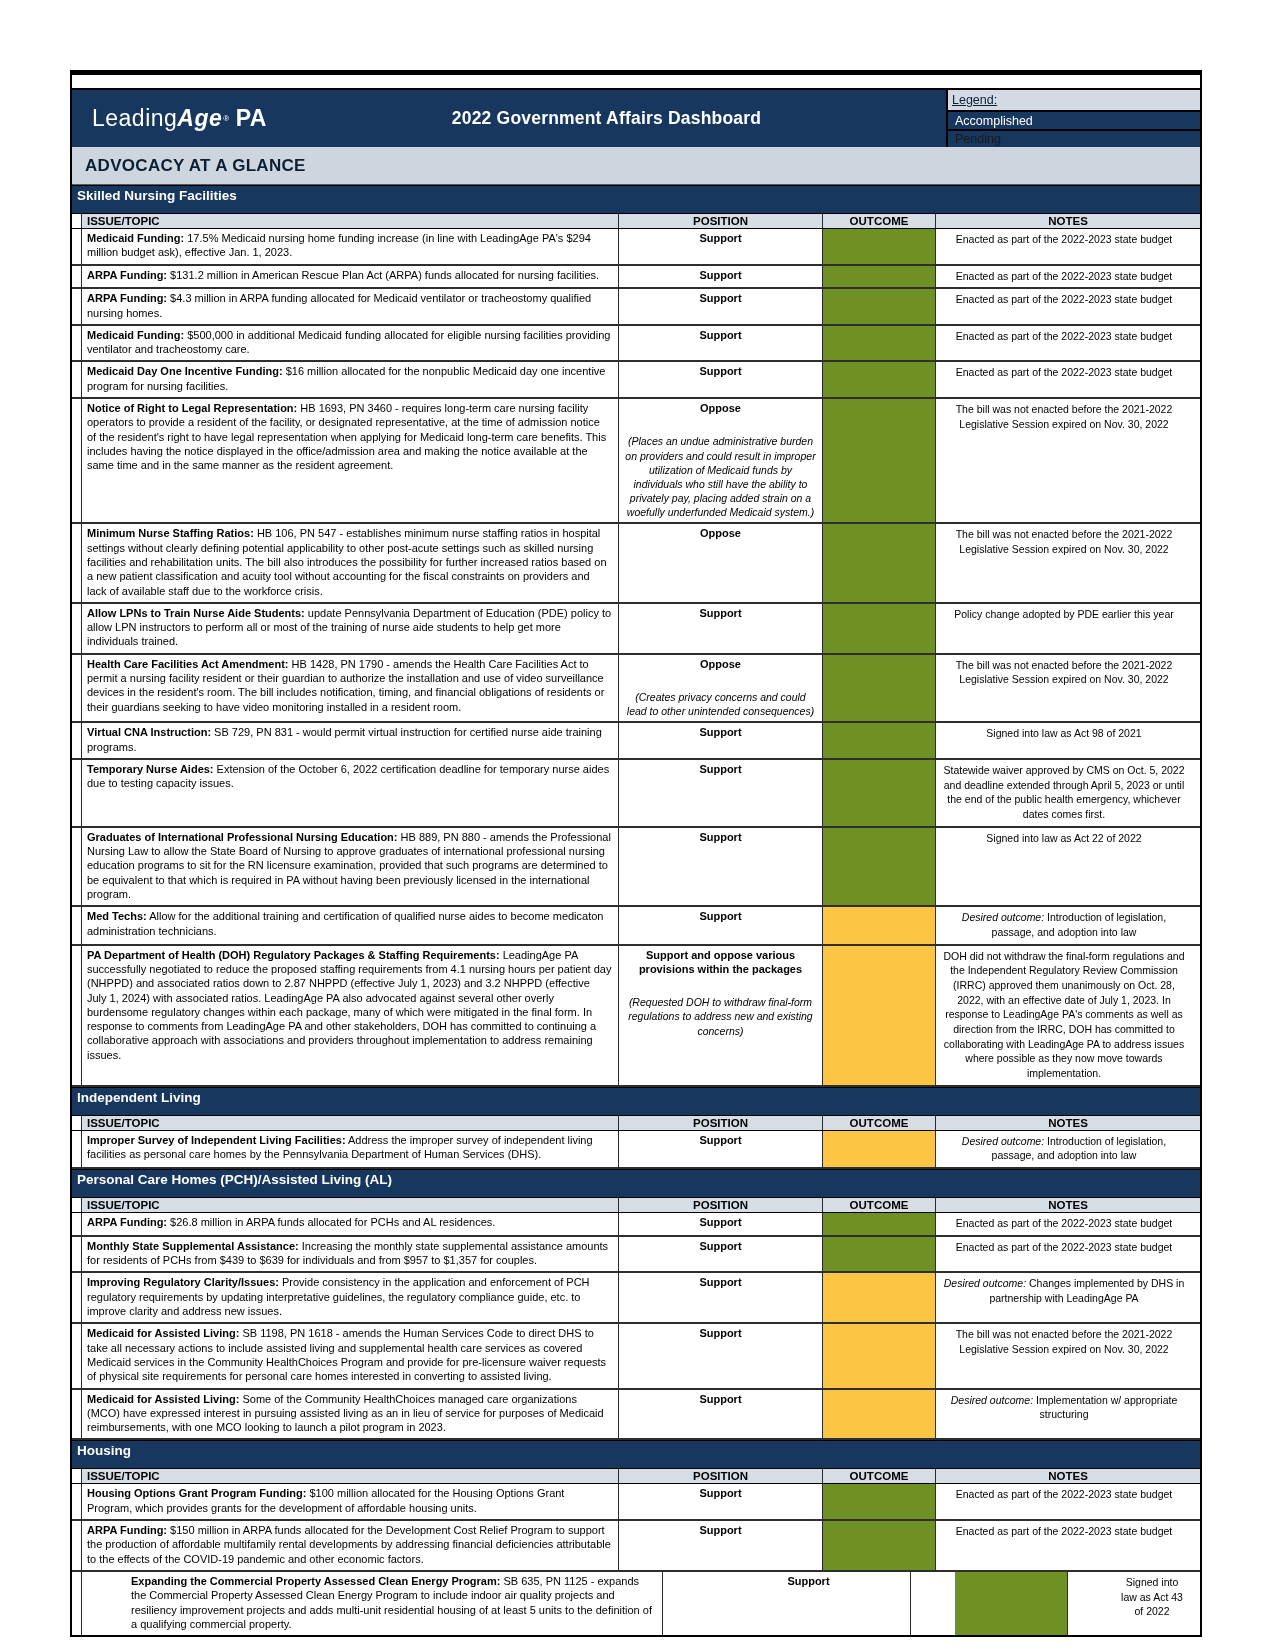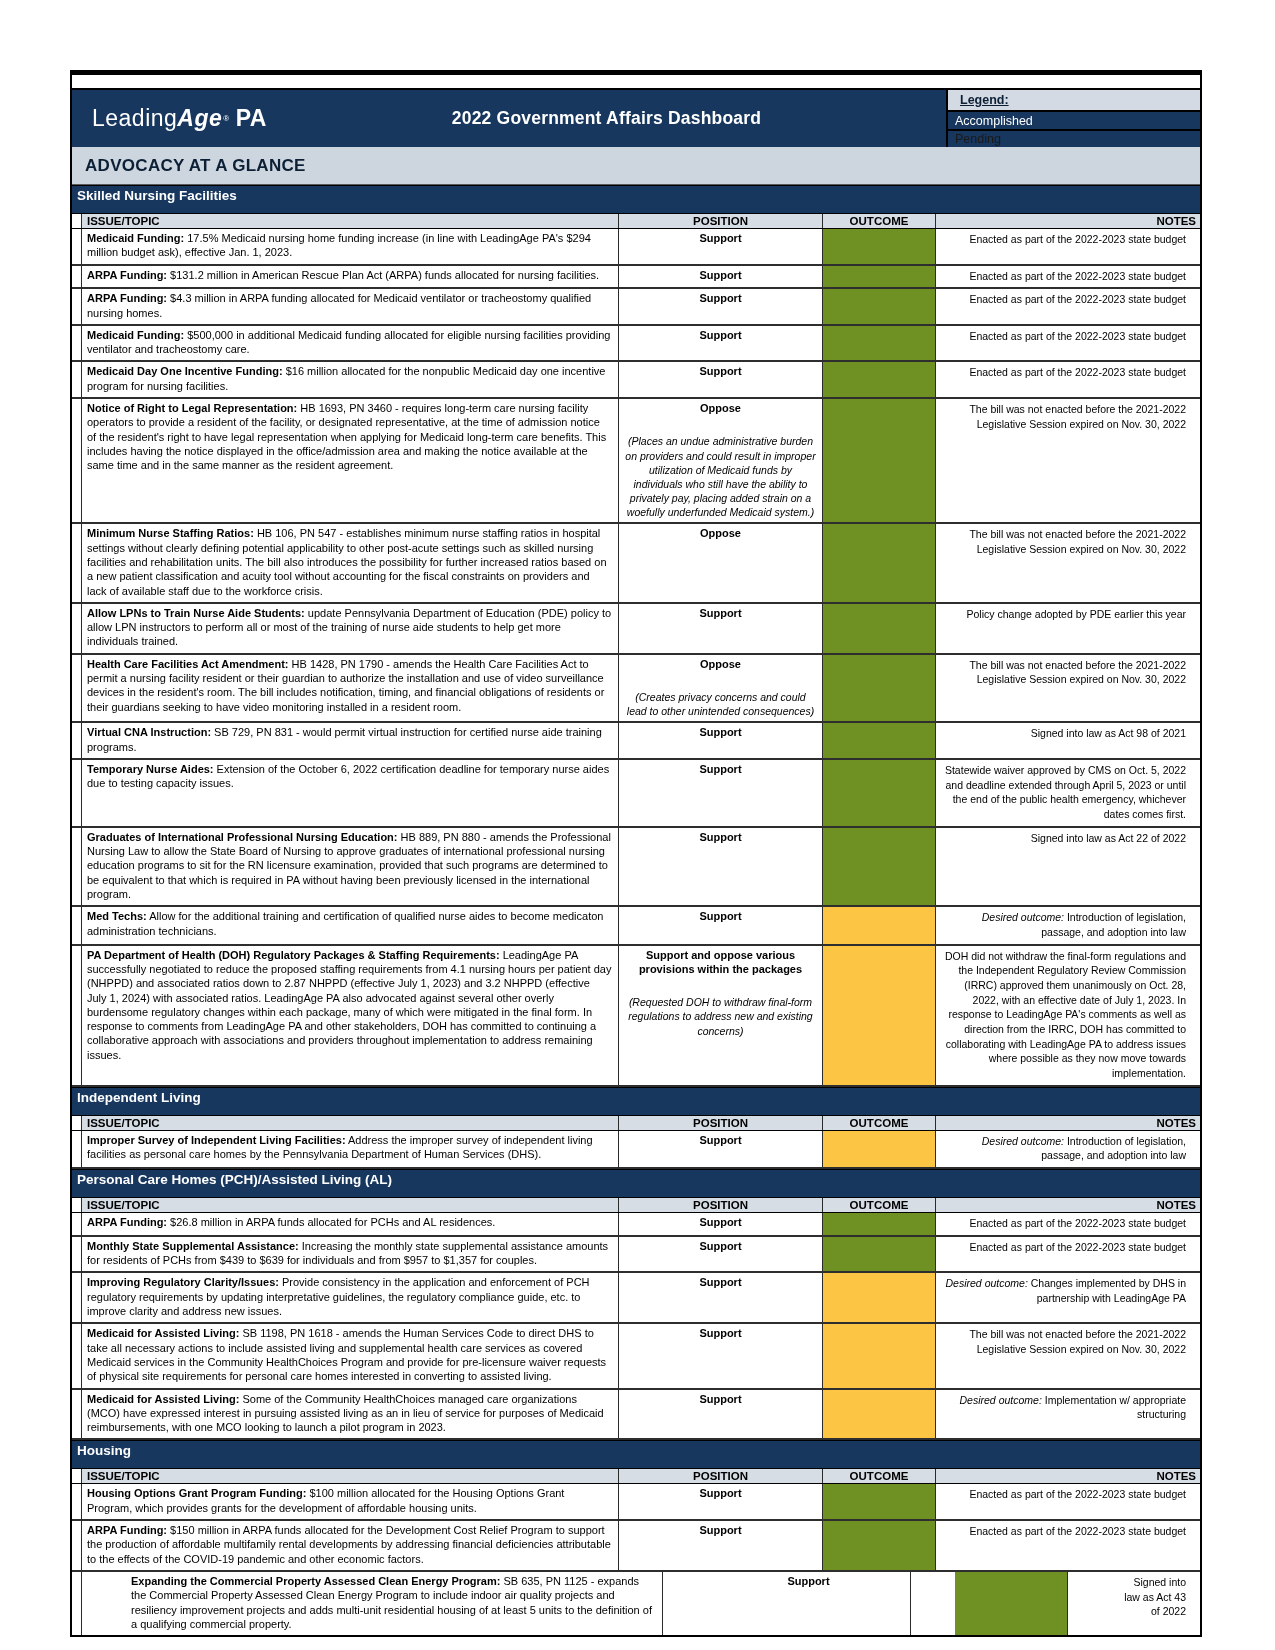--- a/index.html
+++ b/index.html
@@ -28,22 +28,22 @@
   .logo .lg-pa{font-weight:700;margin-left:4px;}
   .mast-title{
     flex:1;display:flex;align-items:center;justify-content:center;
     color:#fff;font-weight:700;font-size:17.5px;letter-spacing:.2px;
   }
   .legend{
     width:254px;box-sizing:border-box;border-left:2px solid #000;
     display:flex;flex-direction:column;font-size:12.5px;
   }
   .legend-head{
-    flex:1.25;background:#D3DAE3;color:#0b1f35;font-weight:700;
-    text-decoration:underline;display:flex;align-items:center;padding:0 12px;
+    flex:1.25;background:#D3DAE3;color:#0b1f35;font-weight:400;
+    text-decoration:underline;display:flex;align-items:center;padding:0 4px;
     border-bottom:2px solid #000;
   }
   .legend-row{flex:1;display:flex;align-items:center;padding:0 7px;}
   .legend-acc{color:#ffffff;border-bottom:2px solid #000;}
   .legend-pen{color:#1a1a1a;text-align:right;}
   
   .banner{
     background:#CDD5DF;color:#0b1f35;font-weight:700;font-size:17px;
     letter-spacing:.3px;height:37px;display:flex;align-items:center;
     padding-left:13px;border-bottom:1px solid #5a5a5a;
@@ -55,21 +55,21 @@
   }
   .grid{
     display:grid;
     grid-template-columns:10px 537px 204px 113px 1fr;
   }
   .hdr-row{background:#D7DDE5;border-bottom:1px solid #000;font-weight:700;font-size:11.5px;}
   .hdr-row .cell{padding:1px 4px;}
   .hdr-issue{text-align:left;padding-left:5px !important;}
   .hdr-center{text-align:center;}
   .cell{box-sizing:border-box;border-right:1px solid #2b2b2b;min-height:100%;}
-  .cell:last-child{border-right:none;text-align:right;}
+  .cell:last-child{border-right:none;}
   .gutter{background:#fff;}
   .row{border-bottom:2px solid #2e2e2e;background:#fff;}
   .row:last-child{border-bottom:none;gap:44px;}
   .issue-cell{font-size:11px;line-height:1.3;padding:2px 6px 4px 5px;}
   .issue-label{font-weight:700;}
   .pos-cell{font-size:11px;text-align:center;padding:2px 6px 3px 6px;line-height:1.3;}
   .pos-main{font-weight:700;}
   .pos-note{font-style:italic;font-weight:400;font-size:10.5px;line-height:1.35;margin-top:19px;}
   .outcome-cell{padding:0;}
   .notes-cell{font-size:10.5px;text-align:center;padding:3px 14px 4px 6px;line-height:1.4;}

